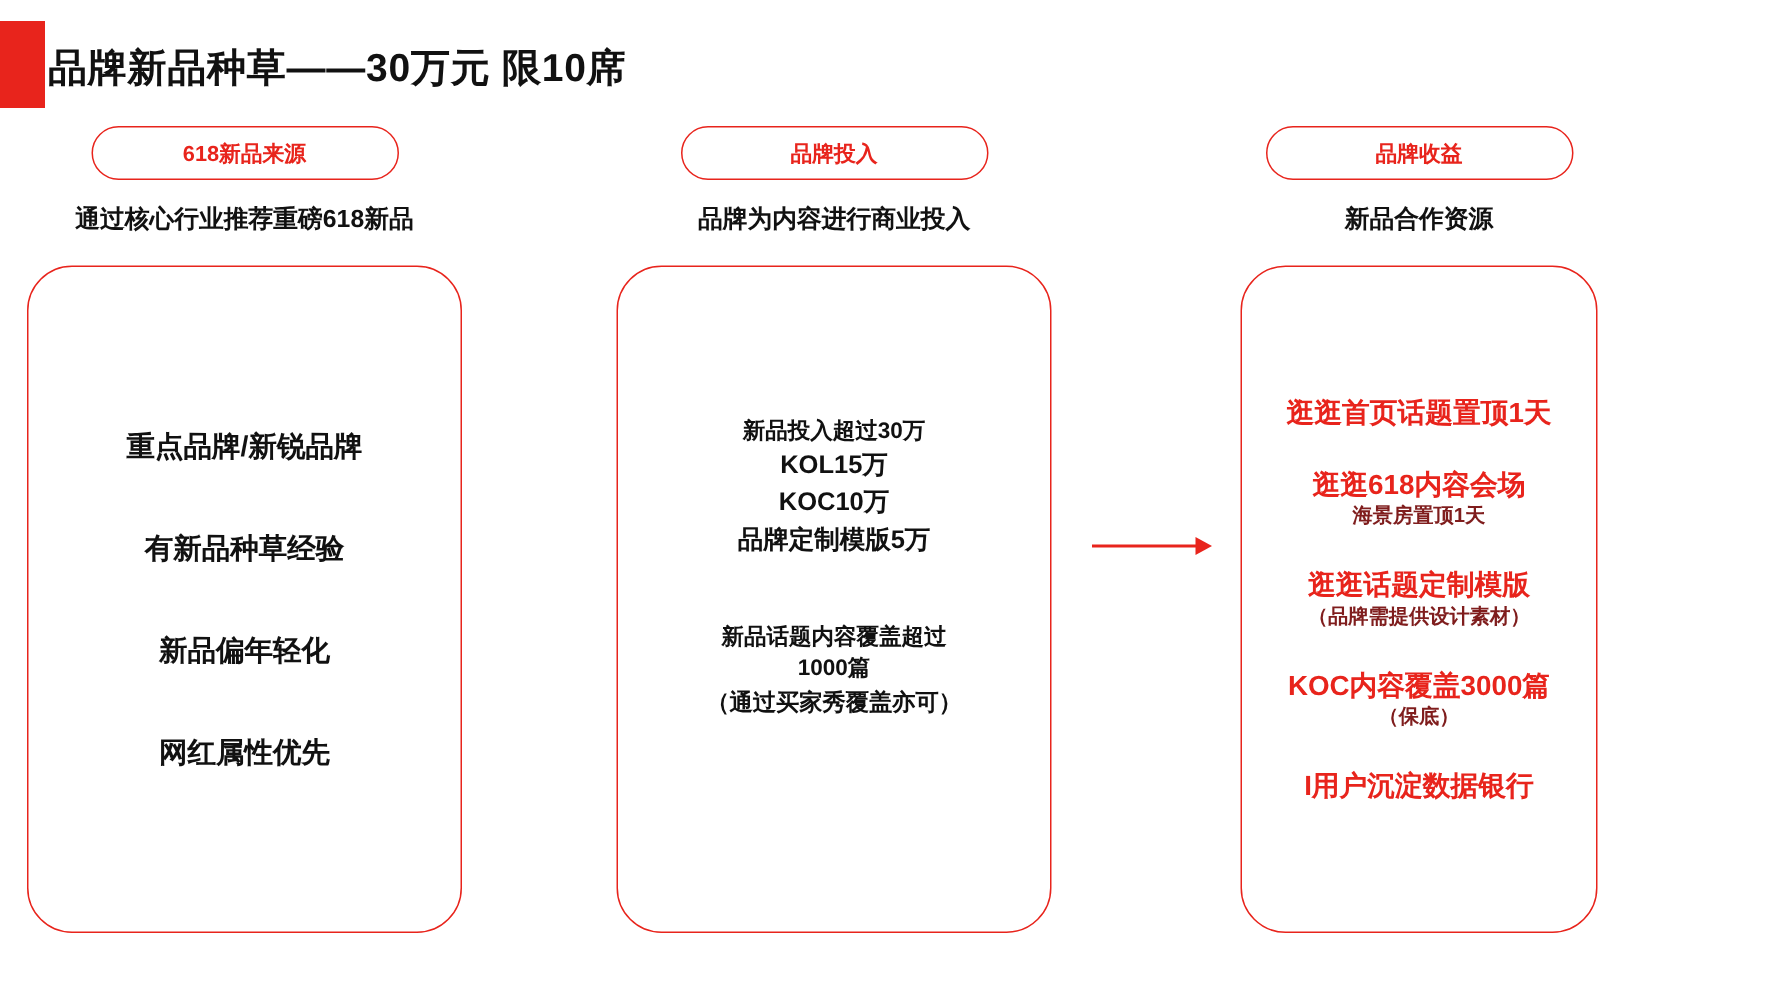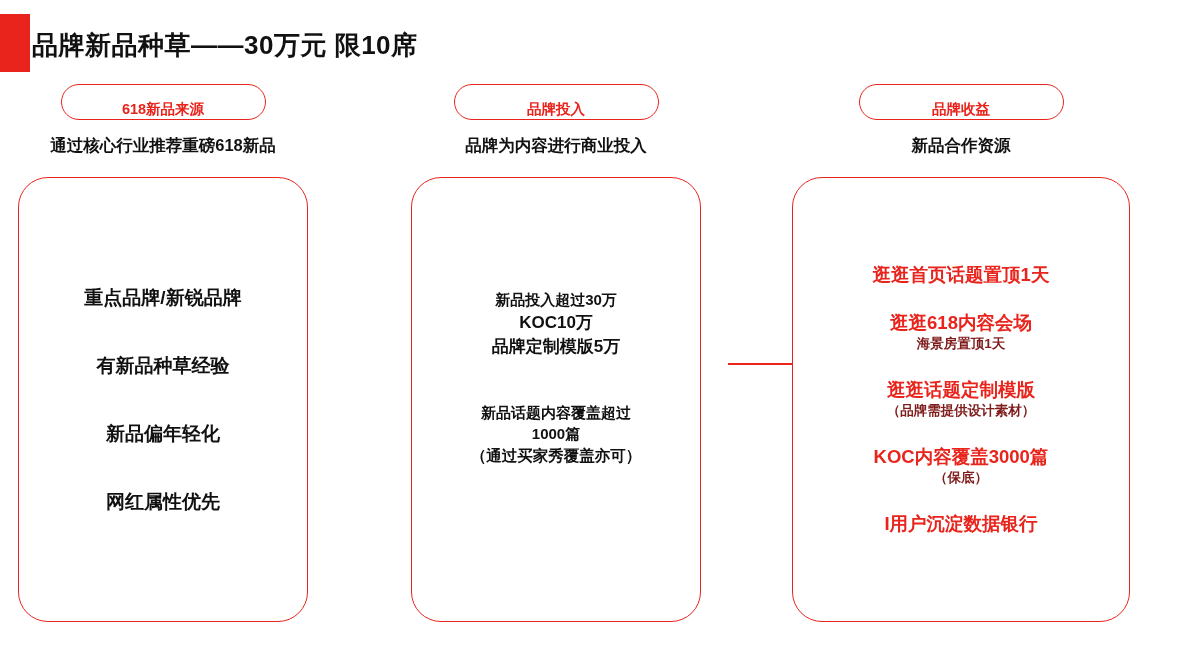--- a/index.html
+++ b/index.html
@@ -36,30 +36,30 @@
     white-space: nowrap;
   }
 
   
   .column {
     position: absolute;
     top: 84px;
   }
   .col-1 { left: 18px;  width: 290px; }
   .col-2 { left: 411px; width: 290px; }
-  .col-3 { left: 792px; width: 338px; }
+  .col-3 { left: 827px; width: 238px; }
 
   .pill {
     margin: 0 auto;
     width: 205px;
     height: 36px;
     border: 1.6px solid #e8241c;
     border-radius: 18px;
     display: flex;
-    align-items: flex-end;
+    align-items: center;
     justify-content: center;
     box-sizing: border-box;
     background: #fff;
   }
   .pill span {
     font-size: 14.5px;
     font-weight: bold;
     color: #e8241c;
     white-space: nowrap;
   }
@@ -203,20 +203,21 @@
 
 <div class="column col-2">
   <div class="pill">
     <span>品牌投入</span>
   </div>
   <div class="col-subtitle">品牌为内容进行商业投入</div>
   <div class="card card-2">
     <div class="card-inner">
       <div class="c2-group">
         <div class="c2-main">新品投入超过30万</div>
+        <div class="c2-sub">KOL15万</div>
         <div class="c2-sub">KOC10万</div>
         <div class="c2-sub">品牌定制模版5万</div>
       </div>
       <div class="c2-gap"></div>
       <div class="c2-group">
         <div class="c2-main">新品话题内容覆盖超过</div>
         <div class="c2-main">1000篇</div>
         <div class="c2-note">（通过买家秀覆盖亦可）</div>
       </div>
       <div class="c2-gap"></div>

